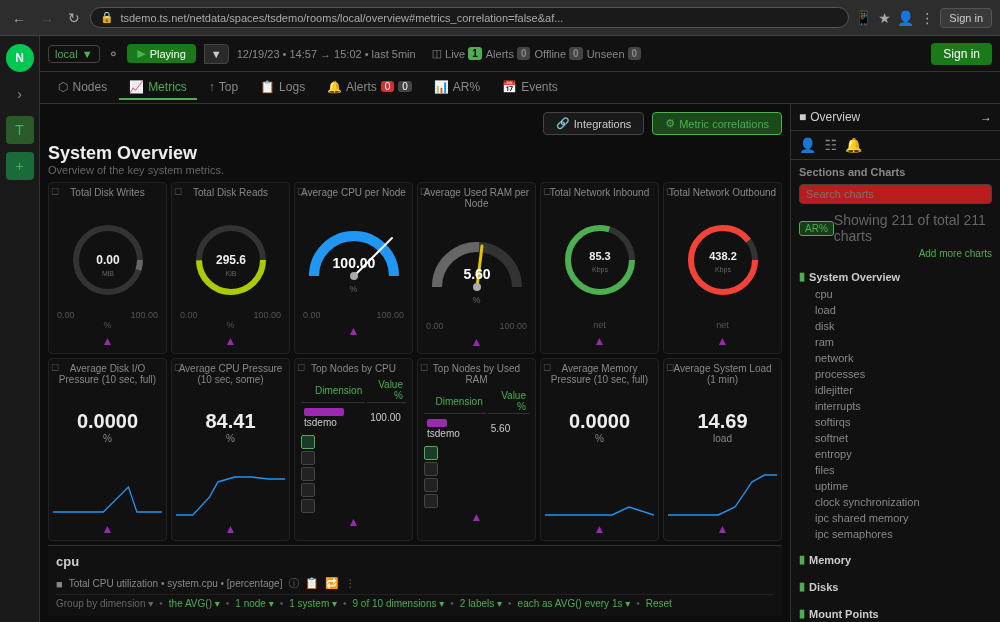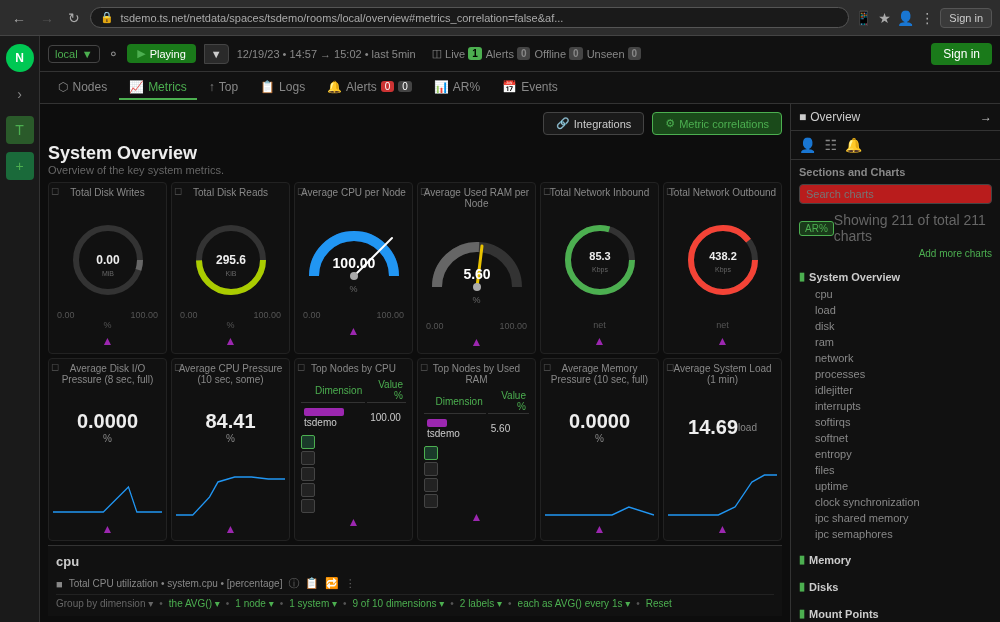--- a/index.html
+++ b/index.html
@@ -361,21 +361,21 @@
               <span style="color:#9c27b0;font-size:12px;">▲</span>
             </div>
           </div>
 
         </div>
 
         <div class="charts-row">
 
           <div class="chart-card-small">
             <span class="chart-expand">◻</span>
-            <div class="chart-title">Average Disk I/O Pressure (8 sec, full)</div>
+            <div class="chart-title">Average Disk I/O Pressure (10 sec, full)</div>
             <div style="display:flex;flex-direction:column;align-items:center;justify-content:center;height:80px;">
               <div style="font-size:20px;font-weight:bold;color:#eee;">0.0000</div>
               <div style="font-size:10px;color:#888;">%</div>
             </div>
             <svg width="100%" height="50" viewBox="0 0 130 50" preserveAspectRatio="none">
               <polyline points="0,45 30,45 60,45 90,20 100,45 130,45" fill="none" stroke="#2196f3" stroke-width="1.5"></polyline>
             </svg>
             <div style="text-align:center;margin-top:2px;">
               <span style="color:#9c27b0;font-size:12px;">▲</span>
             </div>
@@ -468,21 +468,21 @@
               <polyline points="0,48 50,48 80,48 100,40 130,48" fill="none" stroke="#2196f3" stroke-width="1.5"></polyline>
             </svg>
             <div style="text-align:center;margin-top:2px;">
               <span style="color:#9c27b0;font-size:12px;">▲</span>
             </div>
           </div>
 
           <div class="chart-card-small">
             <span class="chart-expand">◻</span>
             <div class="chart-title">Average System Load (1 min)</div>
-            <div style="display:flex;flex-direction:row;align-items:center;justify-content:center;height:80px;">
+            <div style="display:flex;flex-direction:column;align-items:center;justify-content:center;height:80px;">
               <div style="font-size:20px;font-weight:bold;color:#eee;">14.69</div>
               <div style="font-size:10px;color:#888;">load</div>
             </div>
             <svg width="100%" height="50" viewBox="0 0 130 50" preserveAspectRatio="none">
               <polyline points="0,48 20,48 40,48 60,48 80,40 100,15 115,8 130,8" fill="none" stroke="#2196f3" stroke-width="1.5"></polyline>
             </svg>
             <div style="text-align:center;margin-top:2px;">
               <span style="color:#9c27b0;font-size:12px;">▲</span>
             </div>
           </div>

